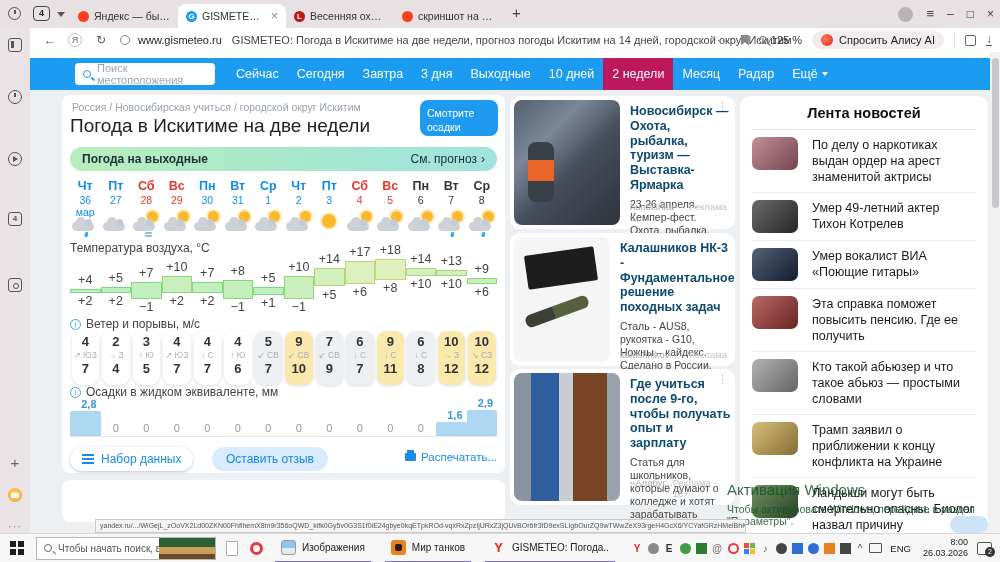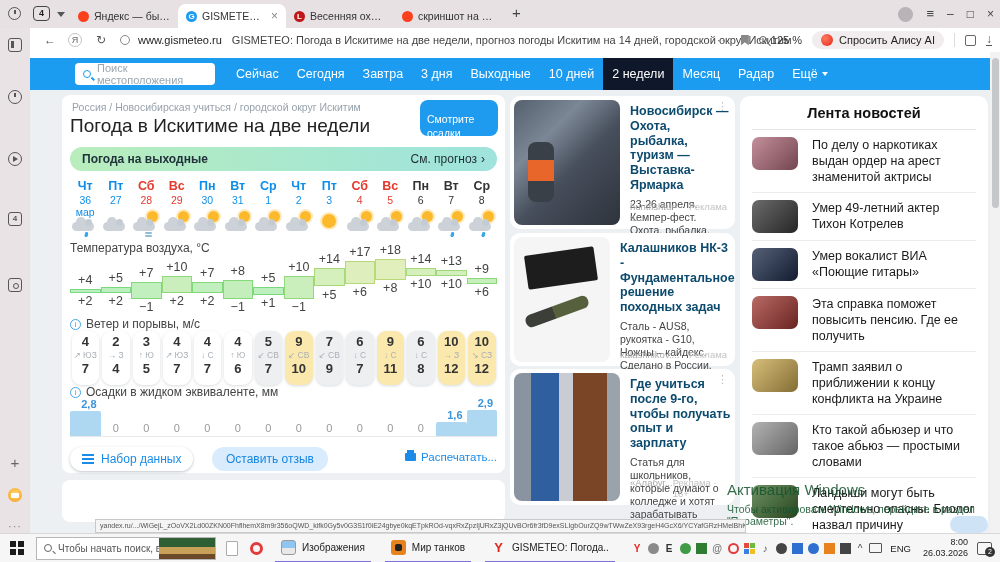--- a/index.html
+++ b/index.html
@@ -61,28 +61,28 @@
   .ri-dots{color:#888;font-size:11px;letter-spacing:1px;}
 
   
   .white-strip{position:absolute;left:30px;top:52px;width:960px;height:6px;background:#fff;}
   .gmnav{position:absolute;left:30px;top:58px;width:960px;height:32px;background:#1b9cf0;display:flex;align-items:center;color:#fff;}
   .gm-search{margin-left:45px;width:140px;height:22px;background:#fff;border-radius:4px;display:flex;align-items:center;color:#9aa6af;font-size:11px;}
   .gm-mag{position:relative;width:8px;height:8px;border:1.6px solid #1b9cf0;border-radius:50%;margin:0 6px 0 8px;flex-shrink:0;}
   .gm-mag::after{content:"";position:absolute;left:7px;top:7px;width:4px;height:1.6px;background:#1b9cf0;transform:rotate(45deg);}
   .nav-items{display:flex;height:32px;margin-left:12px;}
   .nav-item{padding:9px 9px;font-size:12.5px;white-space:nowrap;display:flex;align-items:center;}
-  .nav-item.active{background:#0f172a;}
+  .nav-item.active{background:#be185d;}
   .caret{width:0;height:0;border-left:3.5px solid transparent;border-right:3.5px solid transparent;border-top:4px solid #fff;margin-left:4px;}
 
   
   .main-card{position:absolute;left:62px;top:95px;width:443px;height:378px;background:#fff;border-radius:8px;}
   .crumbs{position:absolute;left:10px;top:6px;font-size:10.5px;color:#98a2ab;}
   .page-title{position:absolute;left:8px;top:20px;font-size:19px;color:#222;}
-  .map-btn{position:absolute;left:358px;top:5px;width:78px;height:36px;background:#1e9bef;border-radius:8px;color:#fff;font-size:10.5px;line-height:1.35;padding:12px 7px;}
+  .map-btn{position:absolute;left:358px;top:5px;width:78px;height:36px;background:#1e9bef;border-radius:8px;color:#fff;font-size:10.5px;line-height:1.35;padding:6px 7px;}
   .banner{position:absolute;left:8px;top:52px;width:427px;height:24px;border-radius:12px;background:linear-gradient(90deg,#b9edbc,#a8e8cf 55%,#9fe3dd);display:flex;align-items:center;justify-content:space-between;padding:0 12px;font-size:12px;color:#21323a;}
   .banner b{font-weight:bold;}
   .see-fc{display:flex;align-items:center;gap:4px;}
 
   .days-row{position:absolute;left:8px;top:84px;width:427px;height:62px;}
   .day-col{position:absolute;top:0;height:62px;text-align:center;}
   .day-col .dow{font-size:12.5px;font-weight:bold;}
   .day-col .date{font-size:10.5px;margin-top:1px;}
   .day-col.blue{color:#0f8ee9;}
   .day-col.red{color:#e43a2e;}
@@ -657,26 +657,26 @@
         </div>
         <div class="news-item">
           <div class="news-thumb" style="background-color: rgb(29, 43, 74);"></div>
           <div class="news-text">Умер вокалист ВИА «Поющие гитары»</div>
         </div>
         <div class="news-item">
           <div class="news-thumb" style="background-color: rgb(162, 56, 50);"></div>
           <div class="news-text">Эта справка поможет повысить пенсию. Где ее получить</div>
         </div>
         <div class="news-item">
+          <div class="news-thumb" style="background-color: rgb(154, 154, 154);"></div>
+          <div class="news-text">Кто такой абьюзер и что такое абьюз — простыми словами</div>
+        </div>
+        <div class="news-item">
           <div class="news-thumb" style="background-color: rgb(202, 168, 79);"></div>
           <div class="news-text">Трамп заявил о приближении к концу конфликта на Украине</div>
-        </div>
-        <div class="news-item">
-          <div class="news-thumb" style="background-color: rgb(154, 154, 154);"></div>
-          <div class="news-text">Кто такой абьюзер и что такое абьюз — простыми словами</div>
         </div>
         <div class="news-item">
           <div class="news-thumb" style="background-color: rgb(61, 107, 47);"></div>
           <div class="news-text">Ландыши могут быть смертельно опасны. Биолог назвал причину</div>
         </div>
       </div>
   </div>
 
   <div class="scrollbar">
     <div class="sb-thumb"></div>

